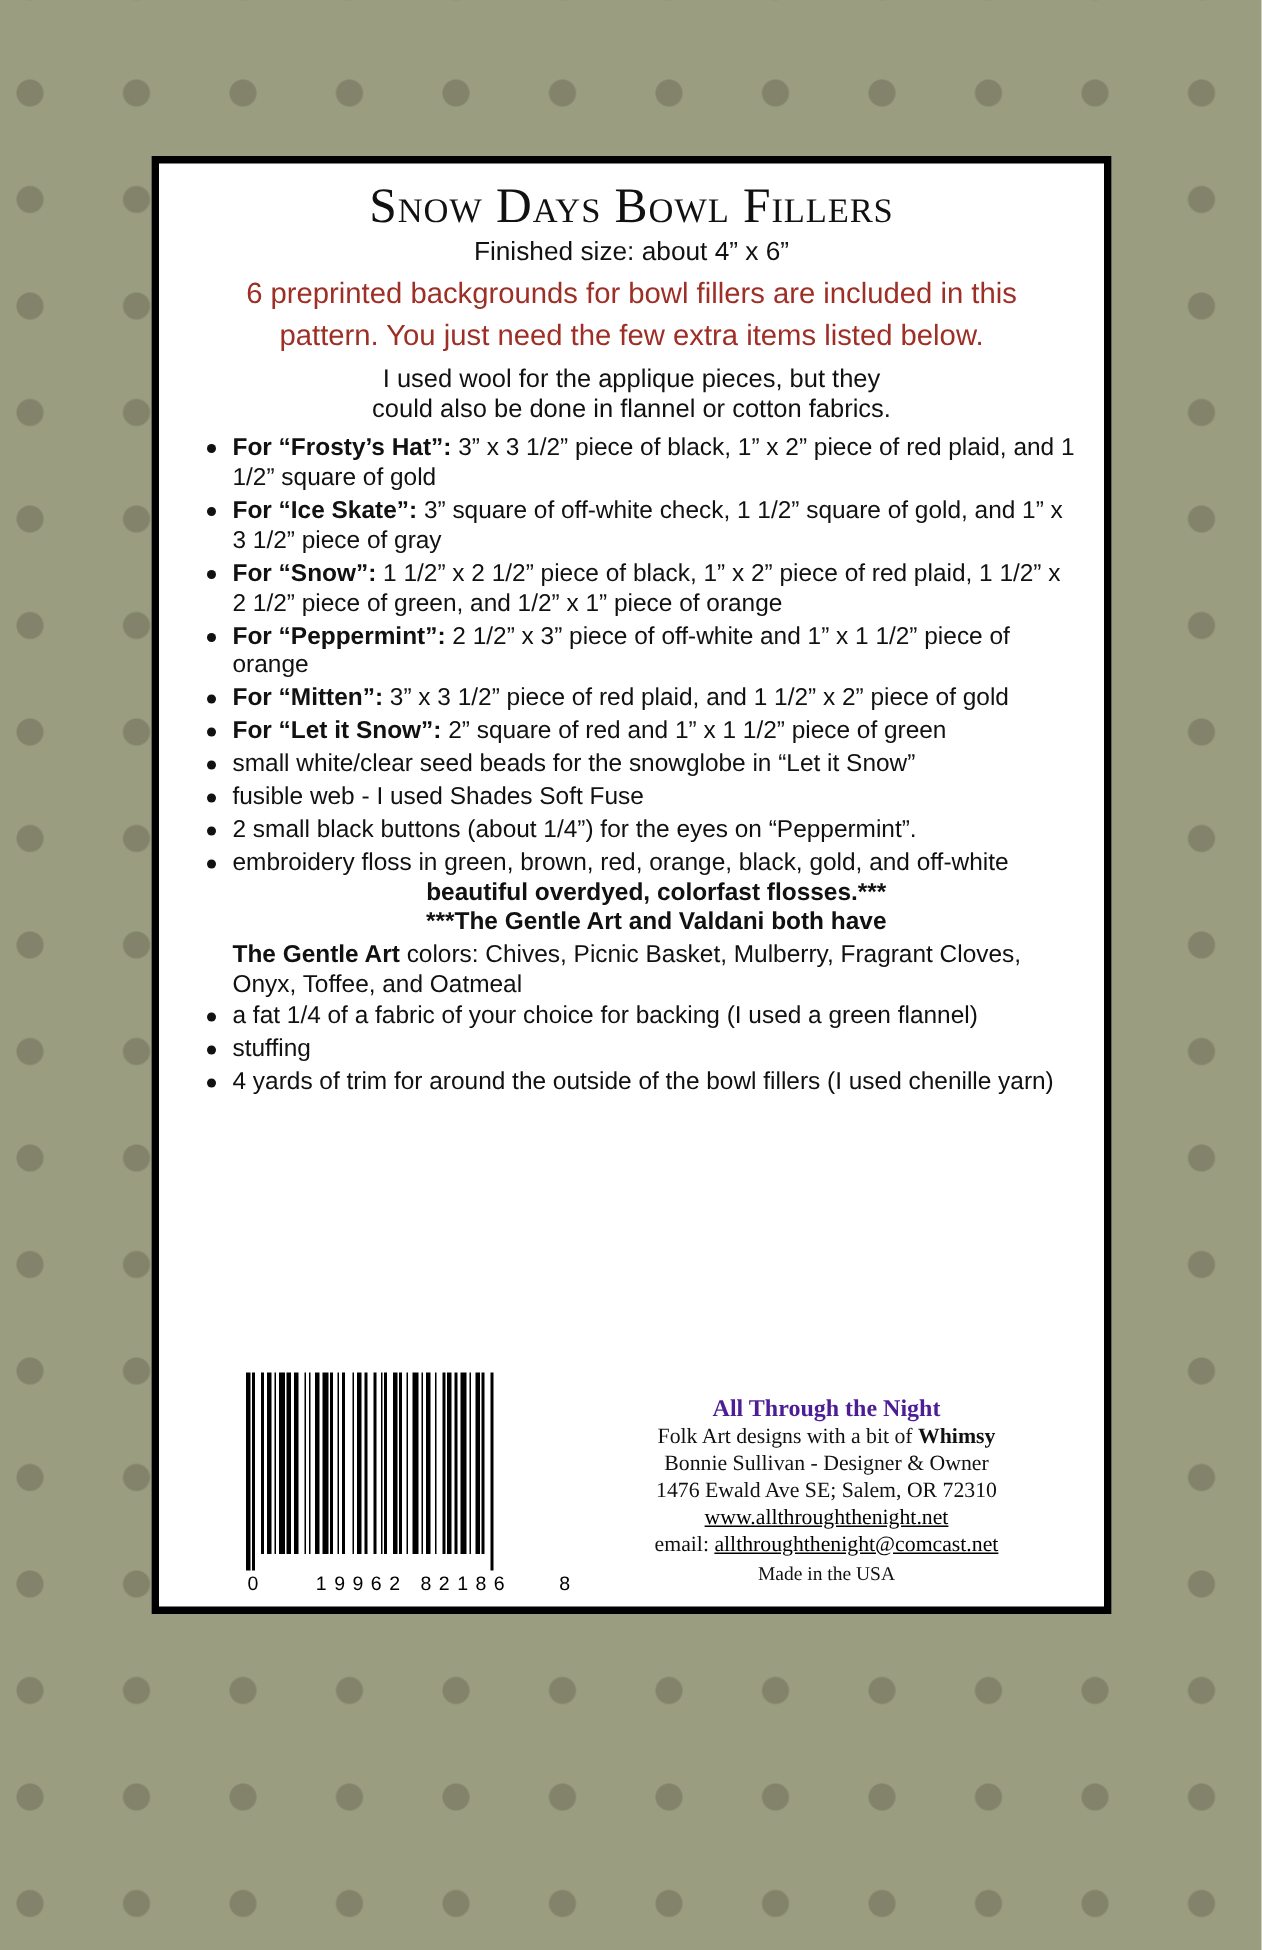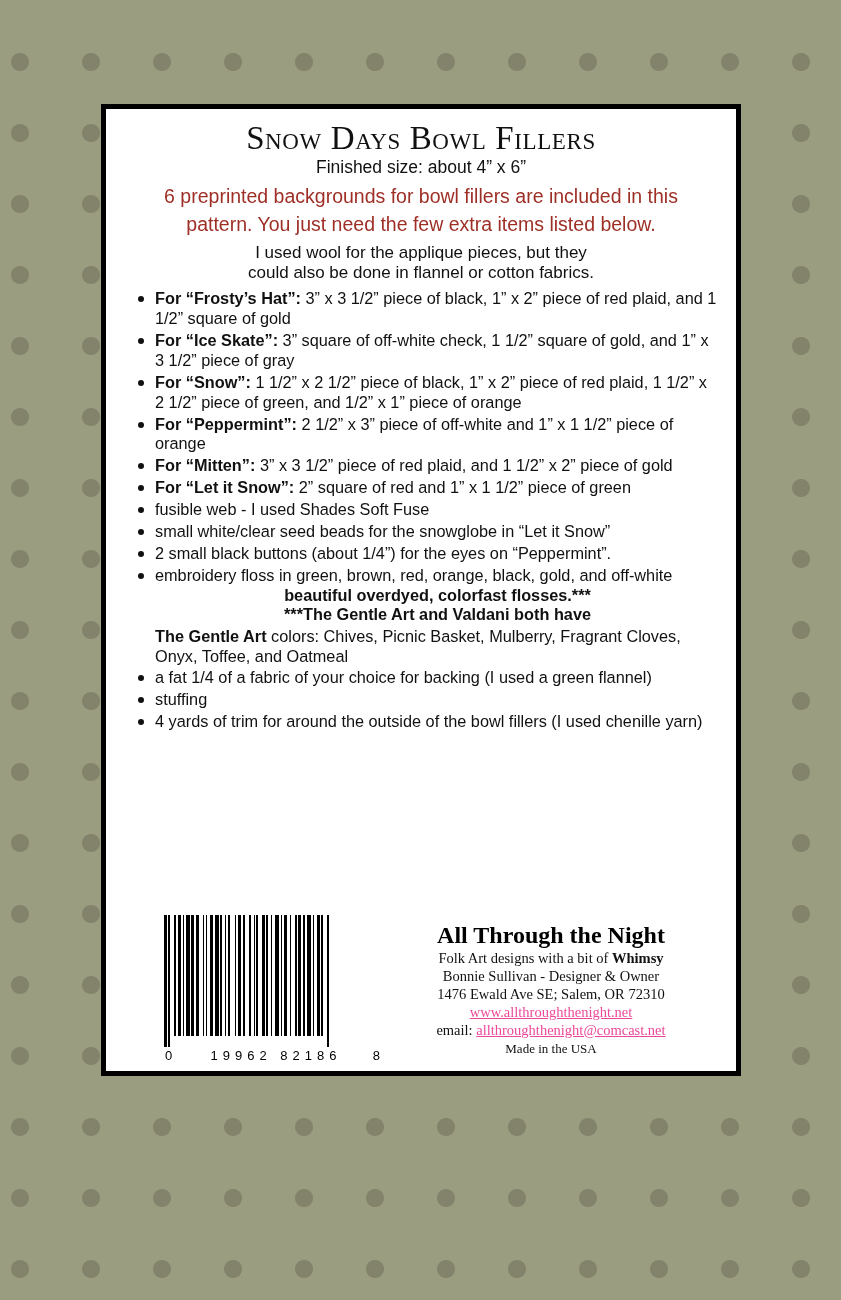--- a/index.html
+++ b/index.html
@@ -153,42 +153,42 @@
   .company {
     position: absolute;
     right: 6px;
     bottom: 12px;
     width: 330px;
     text-align: center;
   }
   .company-name {
     font-family: "Liberation Serif", serif;
     font-weight: bold;
-    font-size: 24px;
-    color: #000000;
+    font-size: 16px;
+    color: #4c1d95;
     line-height: 1.1;
   }
   .tagline {
     font-family: "Liberation Serif", serif;
     font-size: 14.5px;
     color: #111;
     margin-top: 1px;
   }
   .tagline .whimsy {
     font-family: Liberation Serif, serif;
     font-weight: bold;
   }
   .company-line {
     font-size: 14.5px;
     color: #111;
     line-height: 1.25;
     font-family: "Liberation Serif", serif;
   }
   .company-line a, .link {
-    color: #ec4899;
+    color: #000000;
     text-decoration: underline;
   }
   .made {
     font-size: 13px;
     font-family: "Liberation Serif", serif;
     color: #111;
     margin-top: 2px;
   }
 </style>
 </head>
@@ -225,24 +225,24 @@
       <li class="bullet">
         <span class="bold">For “Peppermint”:</span><span> 2 1/2” x 3” piece of off-white and 1” x 1 1/2” piece of orange</span>
       </li>
       <li class="bullet">
         <span class="bold">For “Mitten”:</span><span> 3” x 3 1/2” piece of red plaid, and 1 1/2” x 2” piece of gold</span>
       </li>
       <li class="bullet">
         <span class="bold">For “Let it Snow”:</span><span> 2” square of red and 1” x 1 1/2” piece of green</span>
       </li>
       <li class="bullet">
+        <span>small white/clear seed beads for the snowglobe in “Let it Snow”</span>
+      </li>
+      <li class="bullet">
         <span>fusible web - I used Shades Soft Fuse</span>
-      </li>
-      <li class="bullet">
-        <span>small white/clear seed beads for the snowglobe in “Let it Snow”</span>
       </li>
       <li class="bullet">
         <span>2 small black buttons (about 1/4”) for the eyes on “Peppermint”.</span>
       </li>
 
       <li class="bullet">
         <span>embroidery floss in green, brown, red, orange, black, gold, and off-white</span>
         <span class="center-note">beautiful overdyed, colorfast flosses.***</span>
         <span class="center-note">***The Gentle Art and Valdani both have</span>
       </li>

